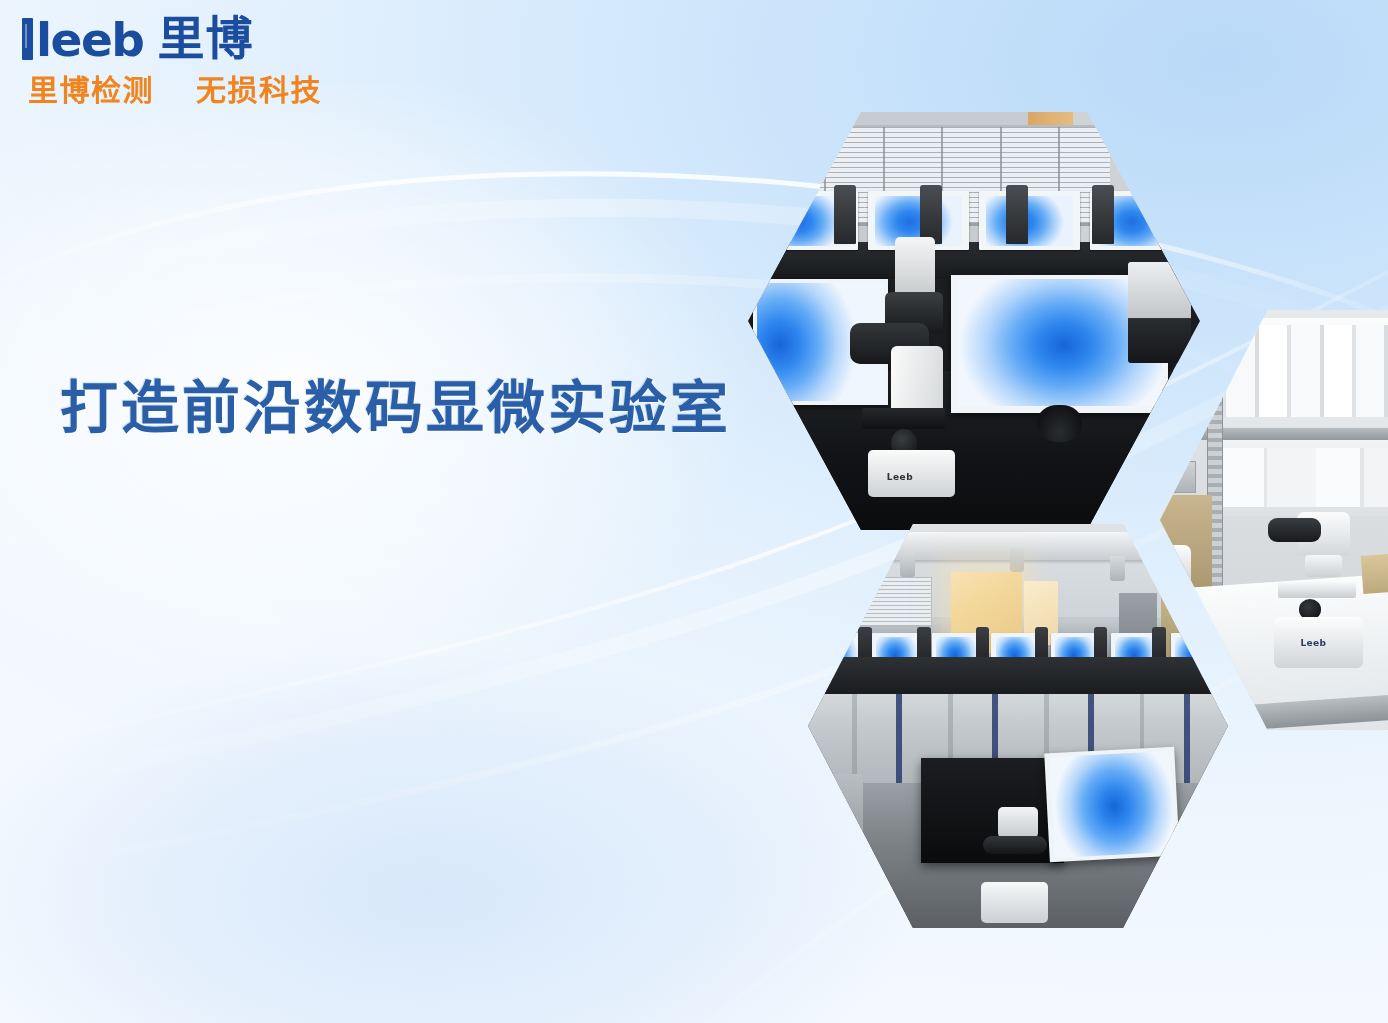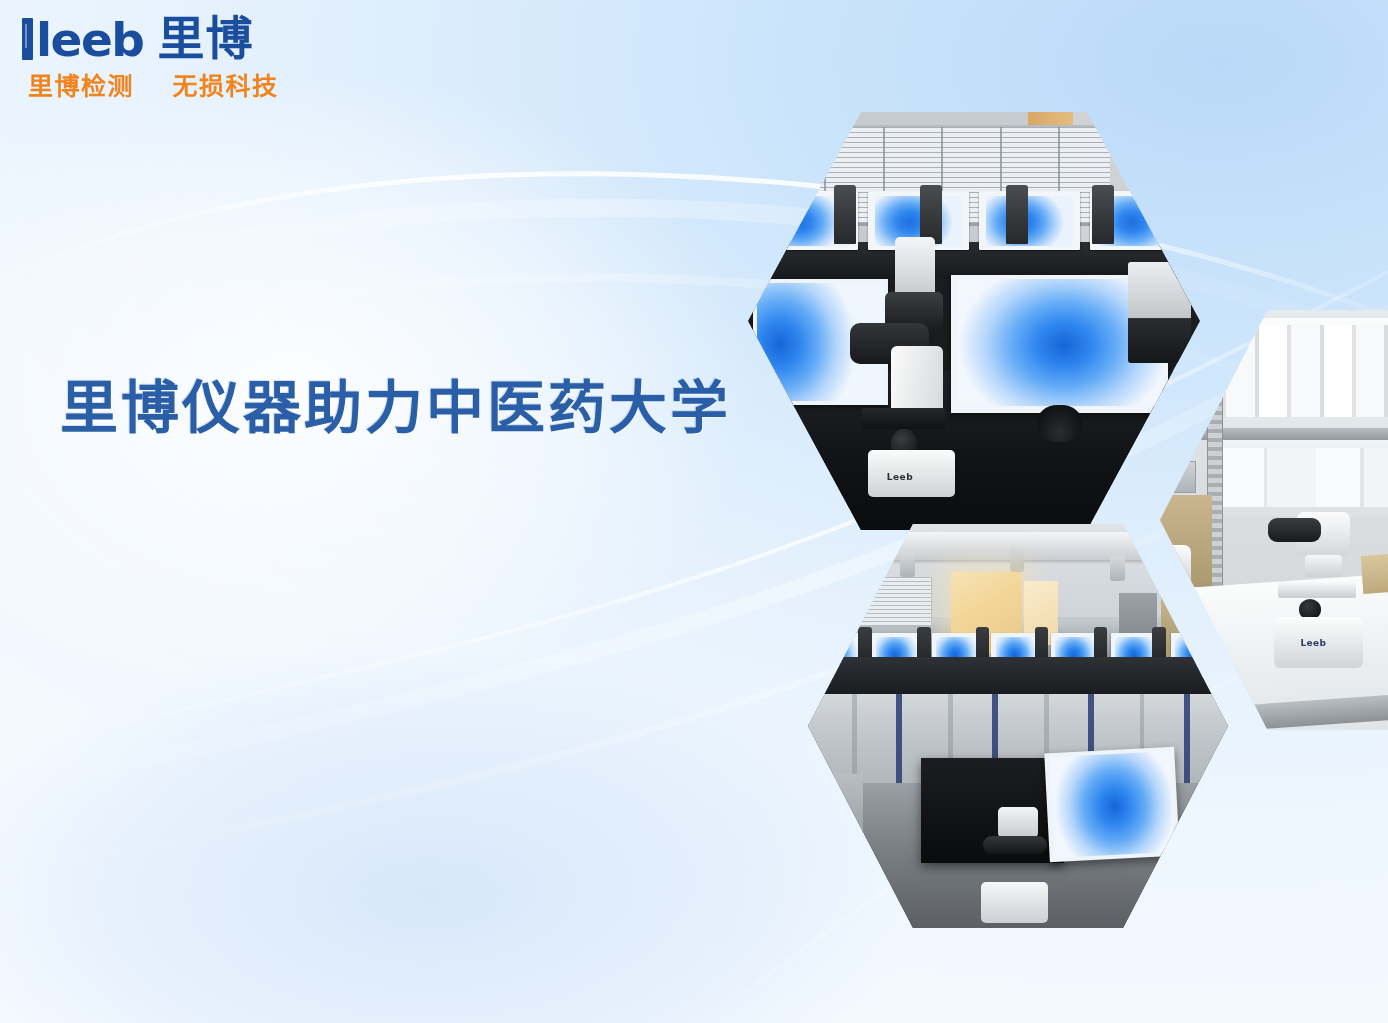--- a/index.html
+++ b/index.html
@@ -102,21 +102,21 @@
     font-weight: 700;
     color: #1a4d9e;
     margin-left: 14px;
     letter-spacing: 1px;
     transform: translateY(1px);
   }
   .logo-tagline {
     margin-top: 5px;
     margin-left: 6px;
     font-family: "DejaVu Sans", "Liberation Sans", sans-serif;
-    font-size: 25px;
+    font-size: 30px;
     font-weight: 700;
     color: #f08520;
     letter-spacing: 1.5px;
     white-space: nowrap;
   }
   .logo-tagline .gap { display: inline-block; width: 18px; }
 
   
   .headline {
     position: absolute;
@@ -517,21 +517,21 @@
       <span class="logo-cjk">里博</span>
     </div>
     <div class="logo-tagline">
       <span>里博检测</span>
       <span class="gap"></span>
       <span>无损科技</span>
     </div>
   </div>
 
   <div class="headline">
-    <div class="headline-line">里博仪器助力中医药大学</div>
+    <div class="headline-line">打造前沿数码显微实验室</div>
   </div>
 
   <div class="collage">
 
     <div class="hex hex-top">
       <div class="photo p1">
         <div class="ceilingwall"></div>
         <div class="blinds"></div>
         <div class="bench-back"></div>
         <div class="bench-front"></div>

